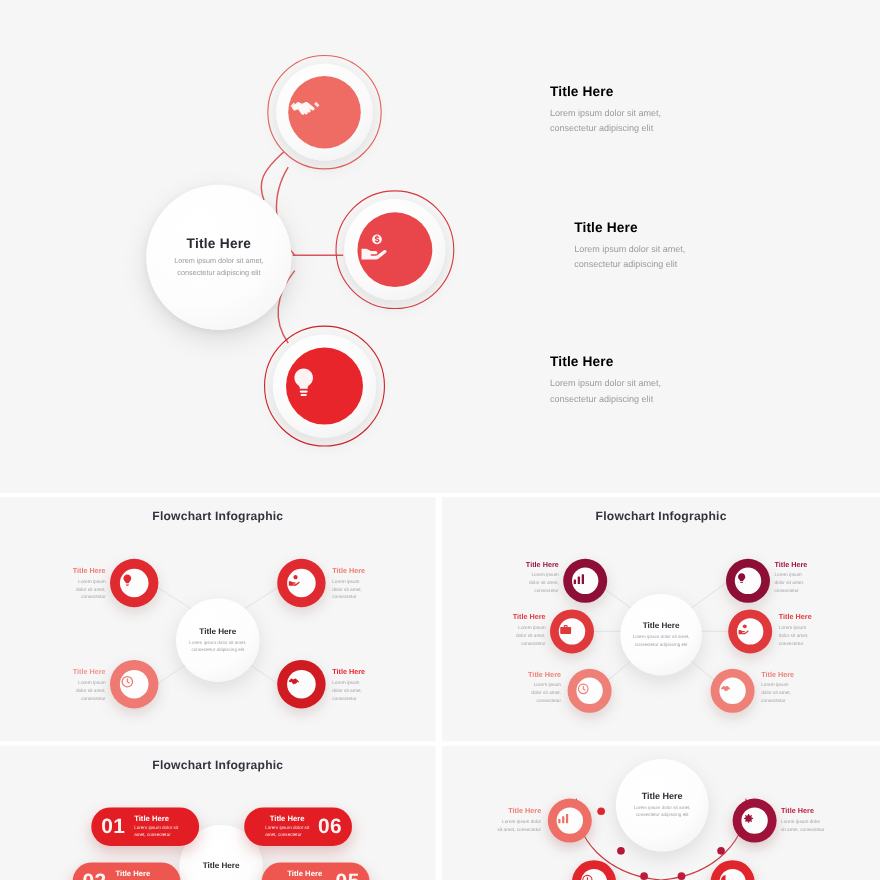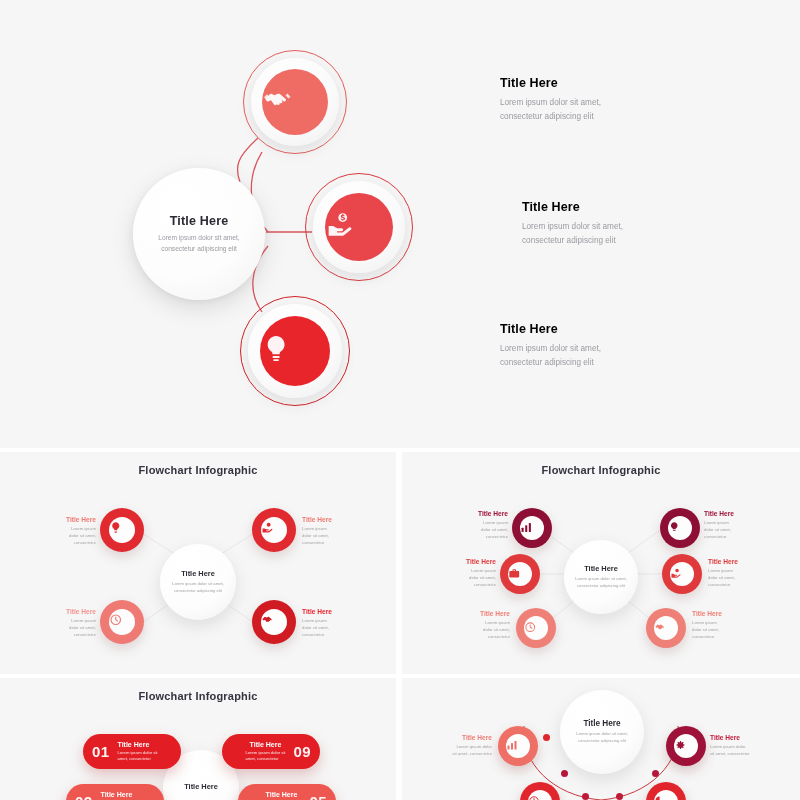--- a/index.html
+++ b/index.html
@@ -80,21 +80,21 @@
   .mini-text .mt-title { font-size: 6.6px; font-weight: 700; margin-bottom: 3px; }
   .mini-text .mt-desc  { font-size: 4.3px; line-height: 1.62; color: #a2a2a9; white-space: pre-line; }
 
   
   .pill {
     position: absolute; border-radius: 999px;
     display: flex; align-items: center;
     box-shadow: 0 6px 14px rgba(170,40,40,.26);
     color: #ffffff; overflow: hidden;
   }
-  .pill .num { font-size: 15px; font-weight: 700; letter-spacing: .4px; opacity: .95; }
+  .pill .num { font-size: 19px; font-weight: 700; letter-spacing: .4px; opacity: .95; }
   .pill .ptxt { display: flex; flex-direction: column; }
   .pill .ptxt .pt-title { font-size: 7px; font-weight: 700; margin-bottom: 2px; }
   .pill .ptxt .pt-desc { font-size: 4.2px; line-height: 1.55; opacity: .88; white-space: pre-line; }
 
   
   .arc-ring {
     position: absolute; border-radius: 50%;
     display: flex; align-items: center; justify-content: center;
     box-shadow: 0 5px 12px rgba(140,60,60,.25);
   }
@@ -392,21 +392,21 @@
 amet, consectetur</span>
       </span>
     </div>
 
     <div class="pill" style="left:222px;top:56px;width:98px;height:35px;background:#e21d24;padding:0 9px;justify-content:flex-end;">
       <span class="ptxt" style="margin-right:8px;align-items:center;">
         <span class="pt-title">Title Here</span>
         <span class="pt-desc">Lorem ipsum dolor sit
 amet, consectetur</span>
       </span>
-      <span class="num">09</span>
+      <span class="num">06</span>
     </div>
 
     <div class="pill" style="left:238px;top:106px;width:98px;height:35px;background:#ee5750;padding:0 9px;justify-content:flex-end;">
       <span class="ptxt" style="margin-right:8px;align-items:center;">
         <span class="pt-title">Title Here</span>
         <span class="pt-desc">Lorem ipsum dolor sit
 amet, consectetur</span>
       </span>
       <span class="num">05</span>
     </div>

